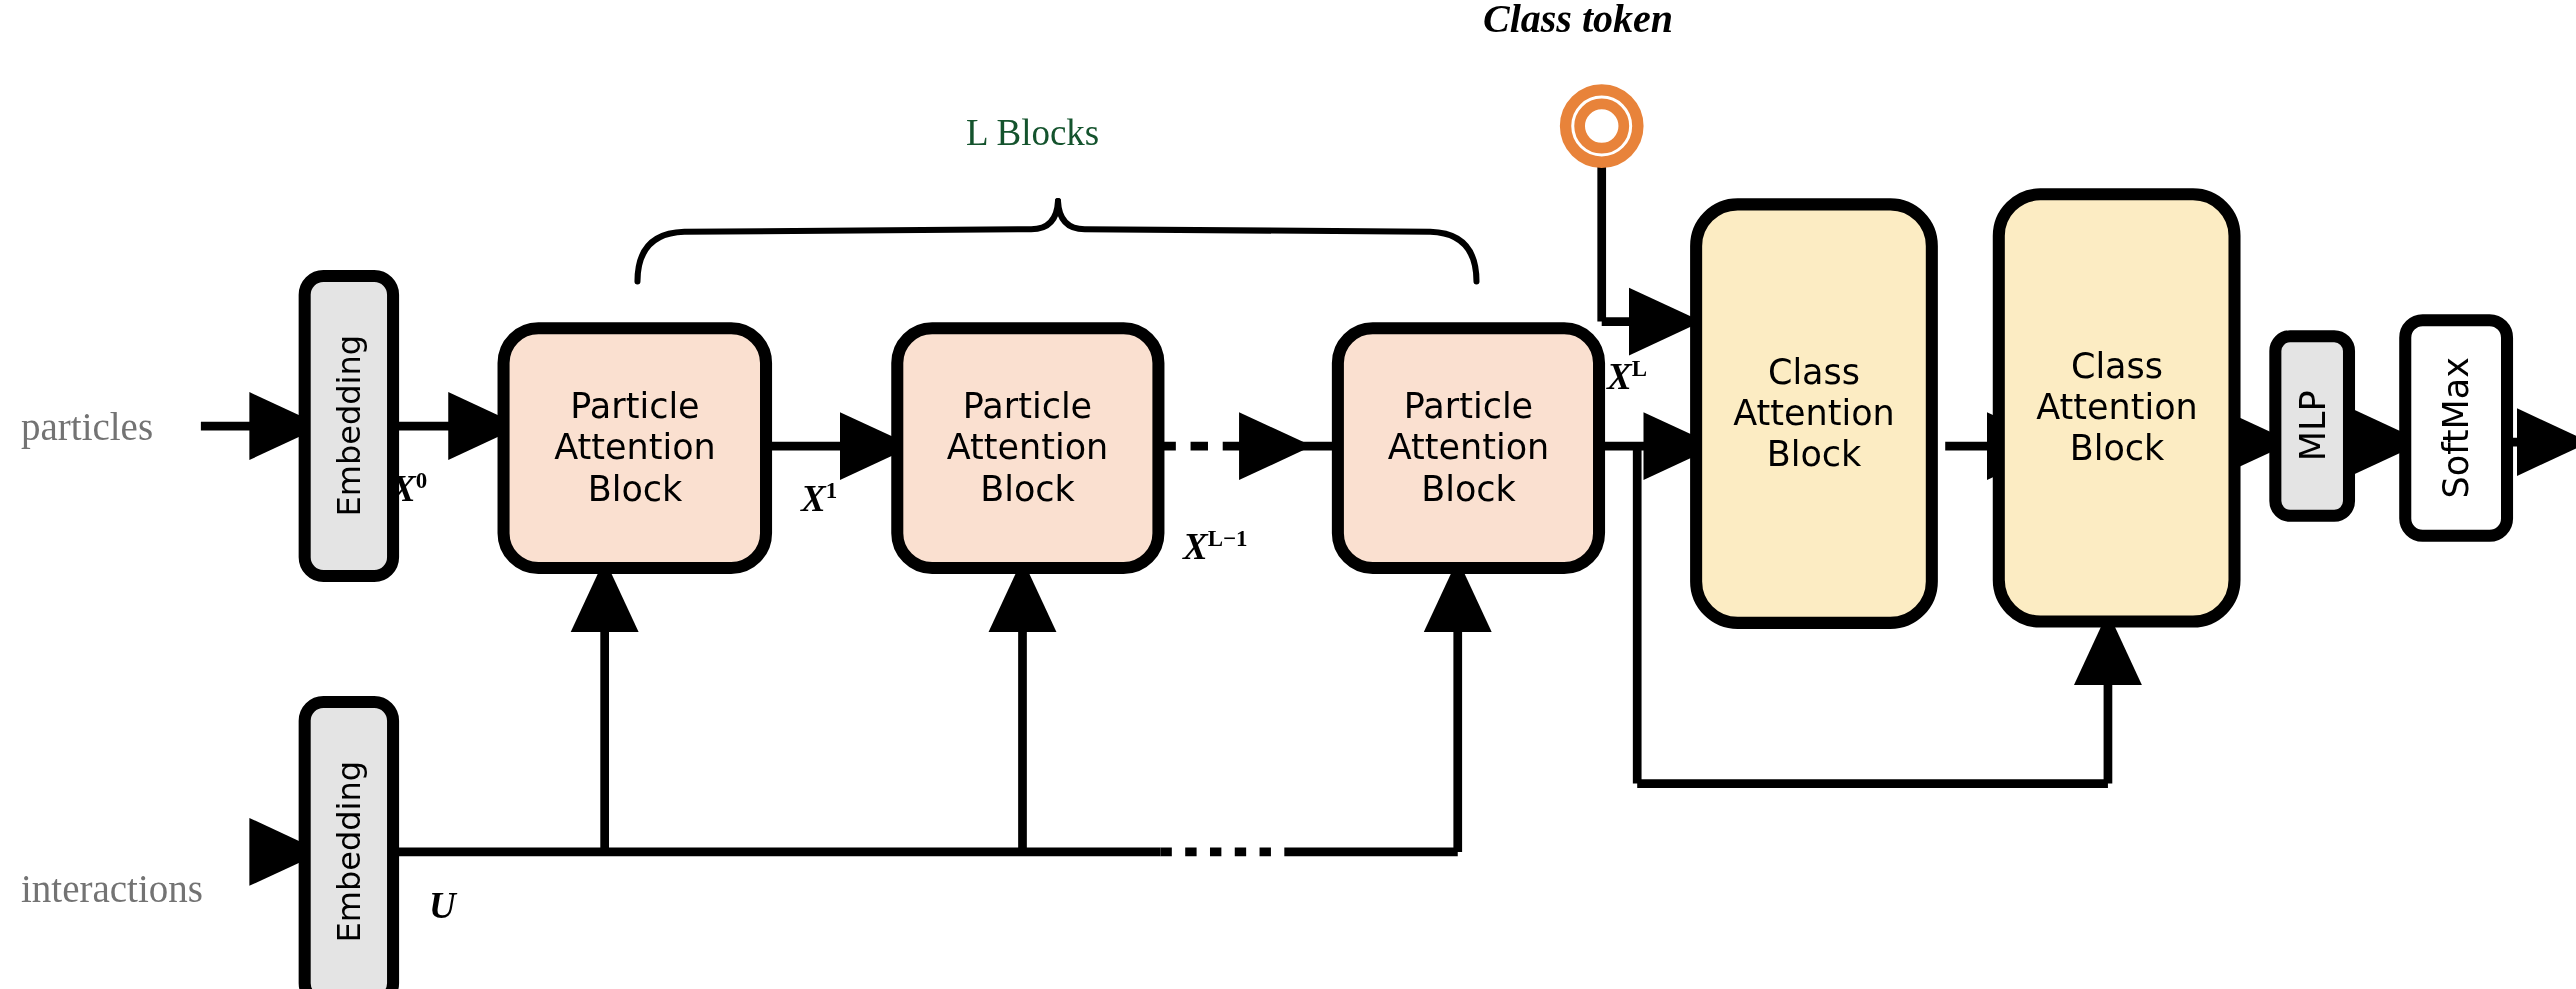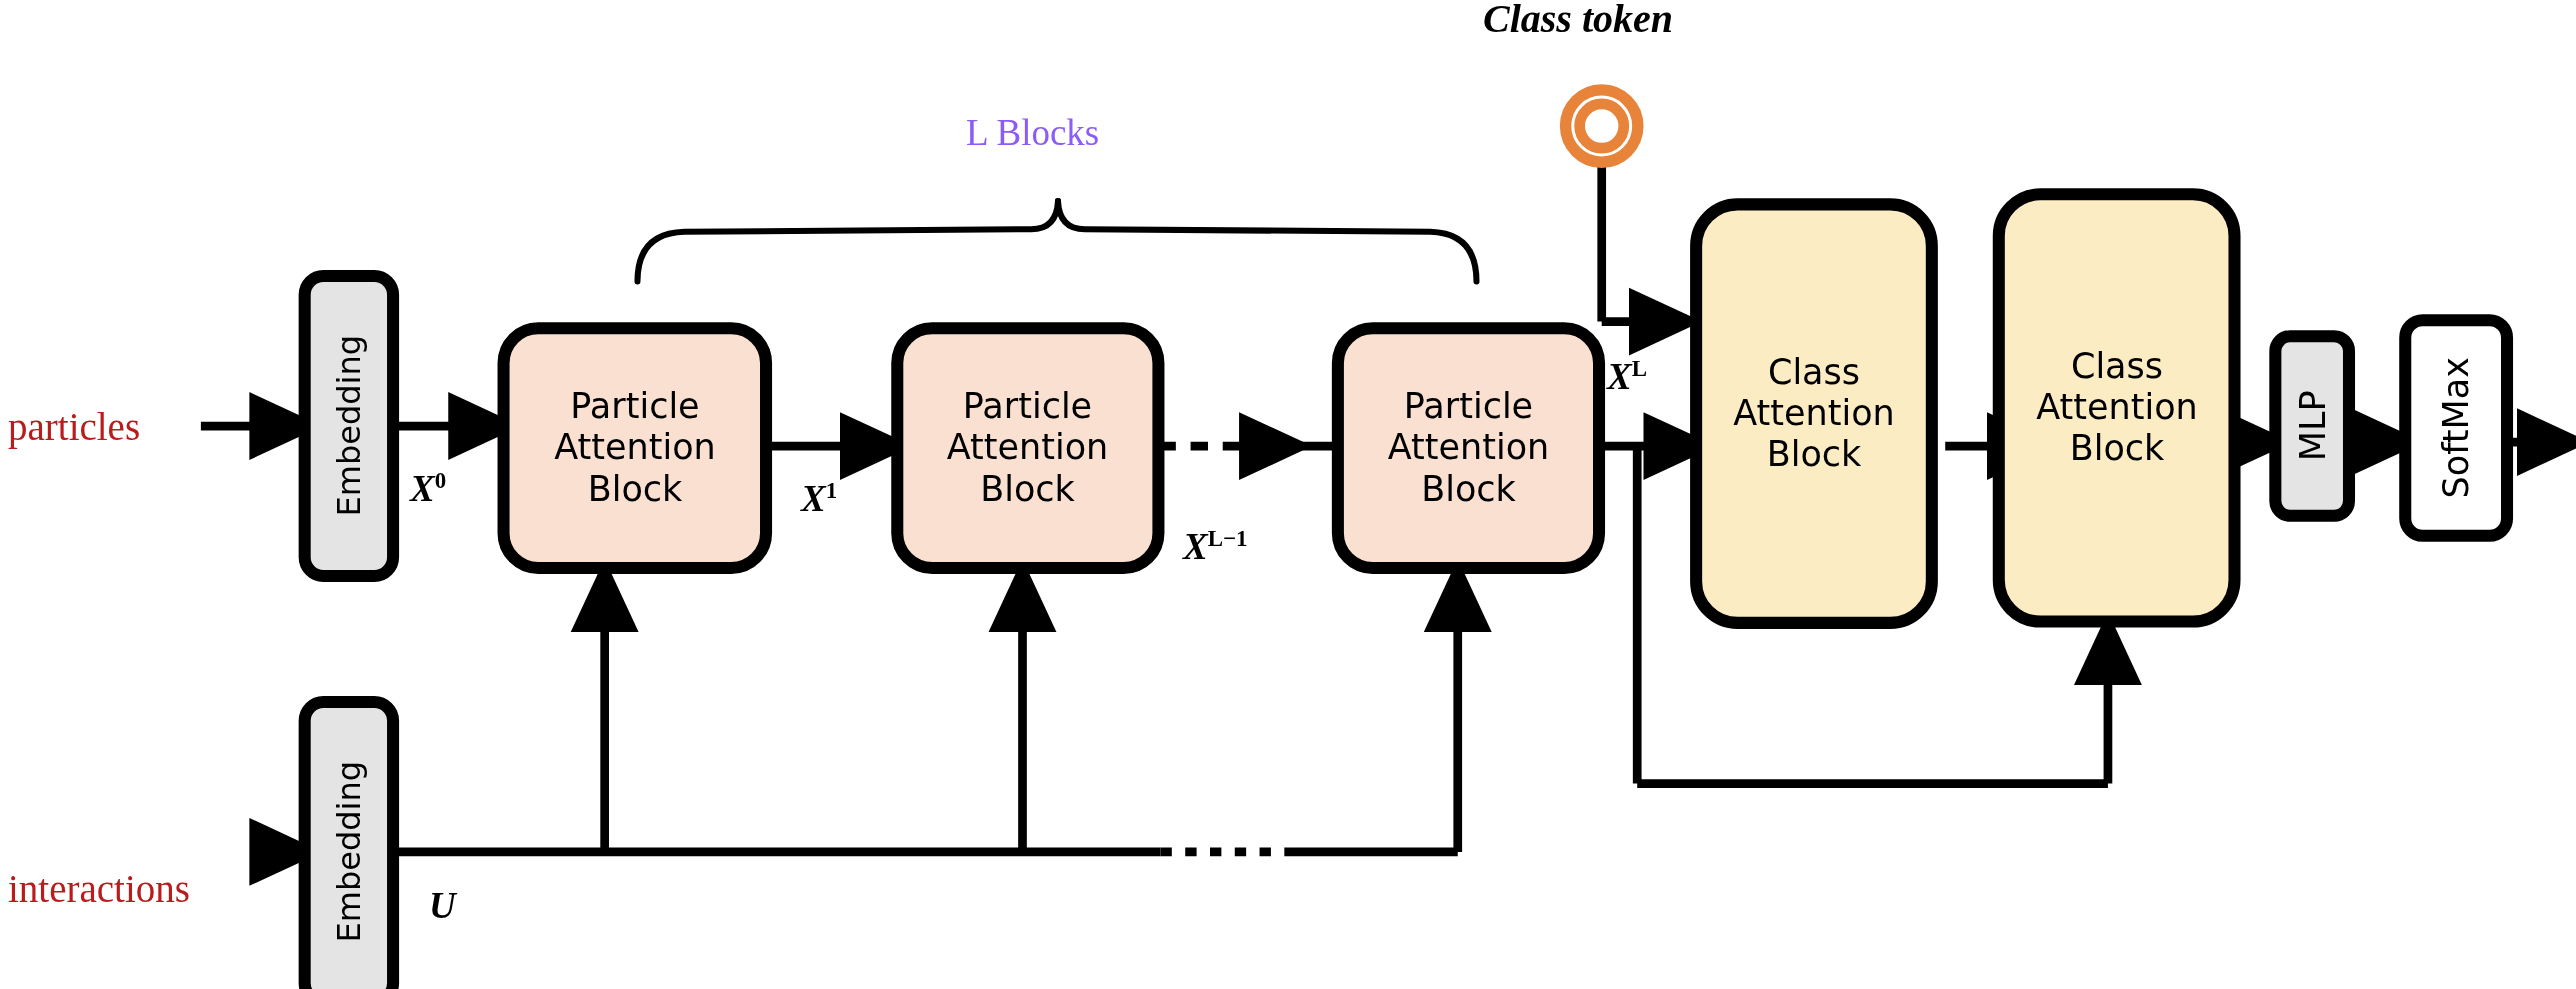--- a/index.html
+++ b/index.html
@@ -30,22 +30,23 @@
     font-family:"DejaVu Sans", sans-serif;
     color:#000;
     transform-origin:center center;
     white-space:nowrap;
     font-size:32px;
   }
   .plain-text{
     position:absolute;
     font-family:"Liberation Serif", serif;
     font-size:39px;
-    color:#b91c1c;
-    white-space:nowrap;
+    color:#737373;
+    white-space:nowrap;
+    margin-left:13px;
   }
   .math-lab{
     position:absolute;
     font-family:"Liberation Serif", serif;
     font-weight:bold;
     font-style:italic;
     font-size:37px;
     color:#000;
     white-space:nowrap;
   }
@@ -61,21 +62,21 @@
     font-weight:bold;
     font-style:italic;
     font-size:40px;
     color:#000;
     white-space:nowrap;
   }
   .brace-text{
     position:absolute;
     font-family:"Liberation Serif", serif;
     font-size:37px;
-    color:#8b5cf6;
+    color:#14532d;
     white-space:nowrap;
   }
 </style>
 </head>
 <body>
 
 <div id="stage">
 
   <svg id="svg-layer" viewBox="0 0 3847 1478">
     <defs>
@@ -177,21 +178,21 @@
 Attention
 Block</div>
 
   <div class="vert-label" style="left:2222px;top:411px;width:181px;height:29.5px;transform:rotate(-90deg);font-size:35px;">MLP</div>
   <div class="vert-label" style="left:2359px;top:413px;width:194px;height:29.5px;transform:rotate(-90deg);font-size:35px;">SoftMax</div>
 
   <div class="title-text" style="left:1483px;top:-5.4px;">Class token</div>
 
   <div class="brace-text" style="left:966px;top:111px;">L Blocks</div>
 
-  <div class="math-lab" style="left:410px;top:467px;">
+  <div class="math-lab" style="left:391px;top:467px;">
     <span>X</span><sup>0</sup>
   </div>
   <div class="math-lab" style="left:801px;top:477px;">
     <span>X</span><sup>1</sup>
   </div>
   <div class="math-lab" style="left:1183px;top:477px;margin-top:48px;">
     <span>X</span><sup>L−1</sup>
   </div>
   <div class="math-lab" style="left:1607px;top:355px;">
     <span>X</span><sup>L</sup>

